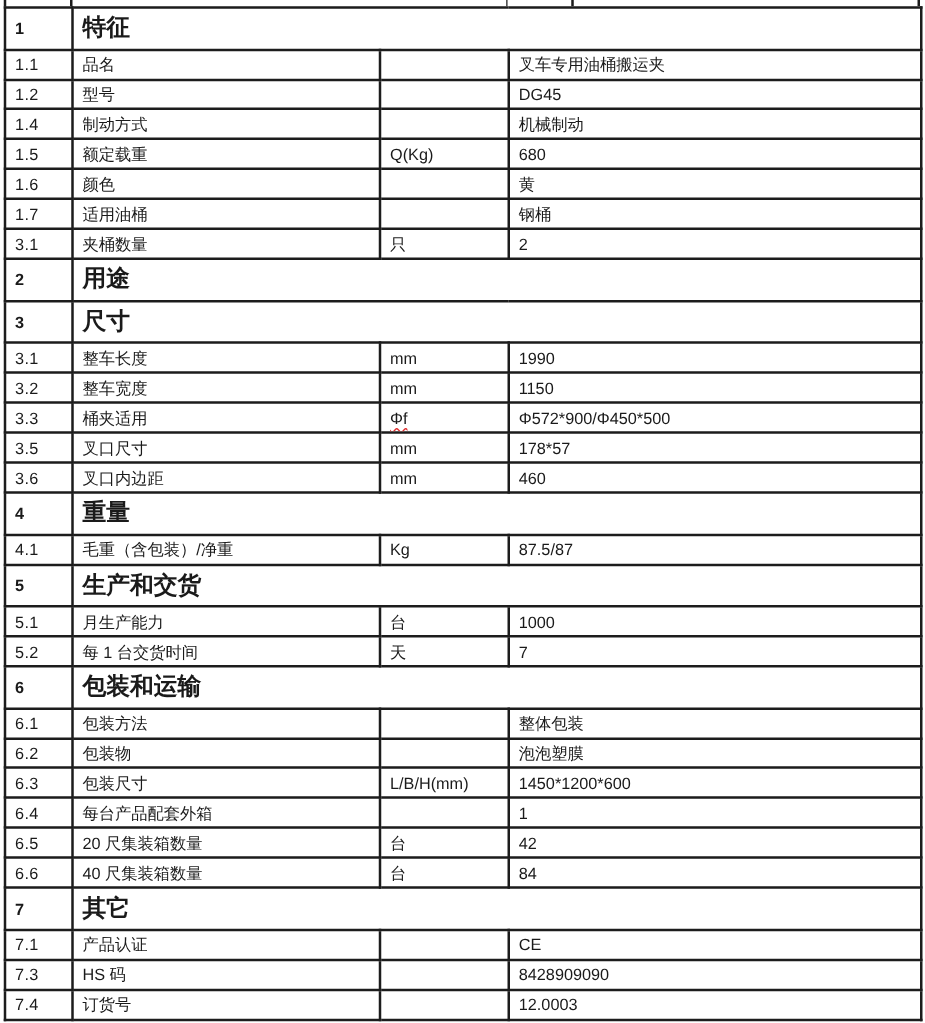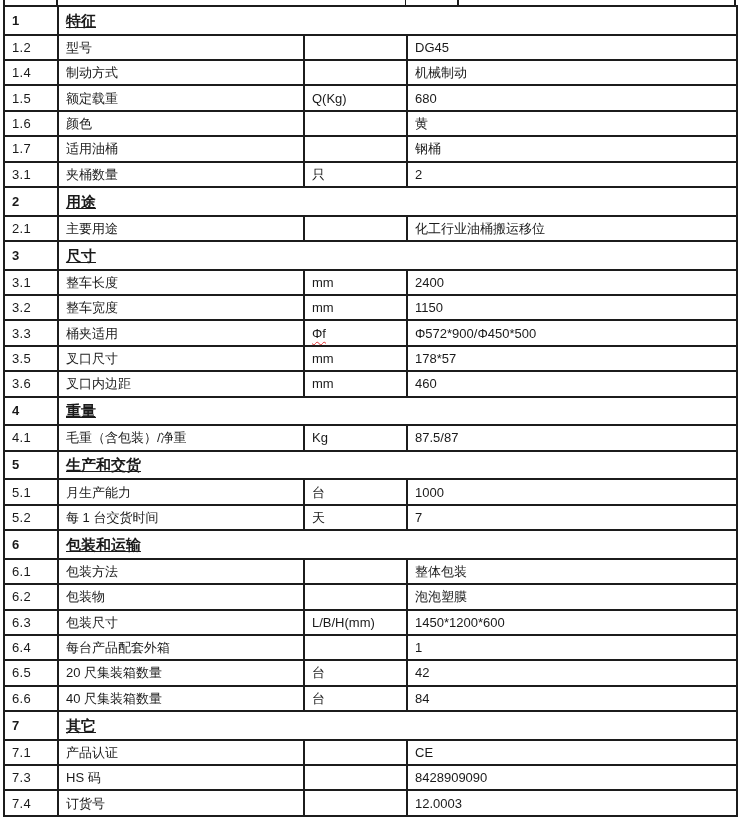--- a/index.html
+++ b/index.html
@@ -38,21 +38,21 @@
     border: 2px solid #1c1c1c;
     padding: 0 2px 0 7px;
     font-size: 13px;
     line-height: 1;
     vertical-align: middle;
     white-space: nowrap;
     overflow: hidden;
   }
   td.row-number-cell { padding-left: 5px; font-size: 12.5px; letter-spacing: 0.3px; }
   tr.section td { font-weight: bold; }
-  tr.section td.section-title-cell { font-size: 15px; text-decoration: underline; }
+  tr.section td.section-title-cell { font-size: 19px; }
   td.unit-cell.squiggle {
     text-decoration-line: underline;
     text-decoration-style: wavy;
     text-decoration-color: #e03131;
     text-decoration-thickness: 1px;
     text-underline-offset: 3px;
   }
 </style>
 </head>
 <body>
@@ -72,20 +72,26 @@
       <col style="width:246px">
       <col style="width:103px">
       <col style="width:330px">
     </colgroup>
     <tbody>
         <tr class="section">
           <td class="row-number-cell">1</td>
           <td class="section-title-cell" colspan="3">特征</td>
         </tr>
         <tr>
+          <td class="row-number-cell">1.1</td>
+          <td class="label-cell">品名</td>
+          <td class="unit-cell"></td>
+          <td class="value-cell">叉车专用油桶搬运夹</td>
+        </tr>
+        <tr>
           <td class="row-number-cell">1.2</td>
           <td class="label-cell">型号</td>
           <td class="unit-cell"></td>
           <td class="value-cell">DG45</td>
         </tr>
         <tr>
           <td class="row-number-cell">1.4</td>
           <td class="label-cell">制动方式</td>
           <td class="unit-cell"></td>
           <td class="value-cell">机械制动</td>
@@ -111,35 +117,29 @@
         <tr>
           <td class="row-number-cell">3.1</td>
           <td class="label-cell">夹桶数量</td>
           <td class="unit-cell">只</td>
           <td class="value-cell">2</td>
         </tr>
         <tr class="section">
           <td class="row-number-cell">2</td>
           <td class="section-title-cell" colspan="3">用途</td>
         </tr>
-        <tr>
-          <td class="row-number-cell">2.1</td>
-          <td class="label-cell">主要用途</td>
-          <td class="unit-cell"></td>
-          <td class="value-cell">化工行业油桶搬运移位</td>
-        </tr>
         <tr class="section">
           <td class="row-number-cell">3</td>
           <td class="section-title-cell" colspan="3">尺寸</td>
         </tr>
         <tr>
           <td class="row-number-cell">3.1</td>
           <td class="label-cell">整车长度</td>
           <td class="unit-cell">mm</td>
-          <td class="value-cell">2400</td>
+          <td class="value-cell">1990</td>
         </tr>
         <tr>
           <td class="row-number-cell">3.2</td>
           <td class="label-cell">整车宽度</td>
           <td class="unit-cell">mm</td>
           <td class="value-cell">1150</td>
         </tr>
         <tr>
           <td class="row-number-cell">3.3</td>
           <td class="label-cell">桶夹适用</td>

